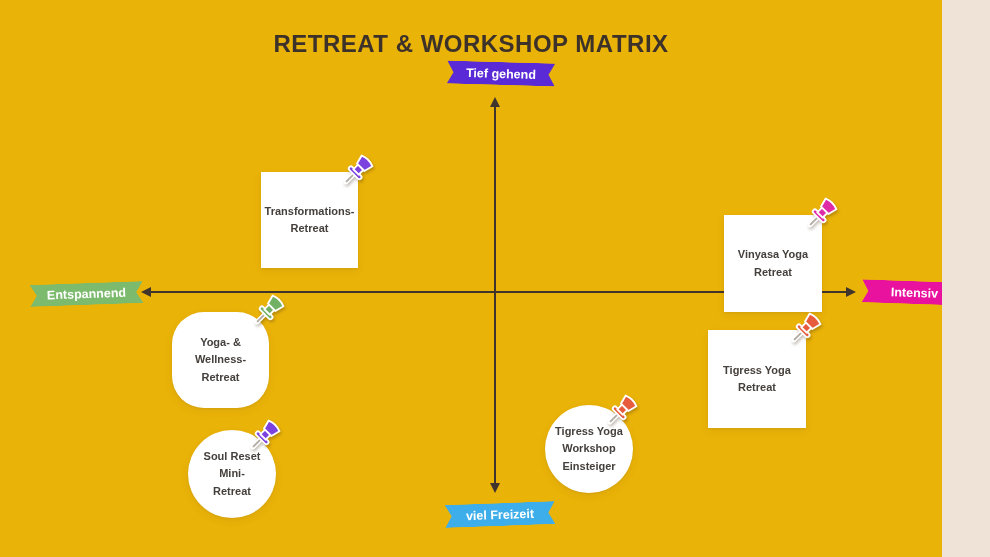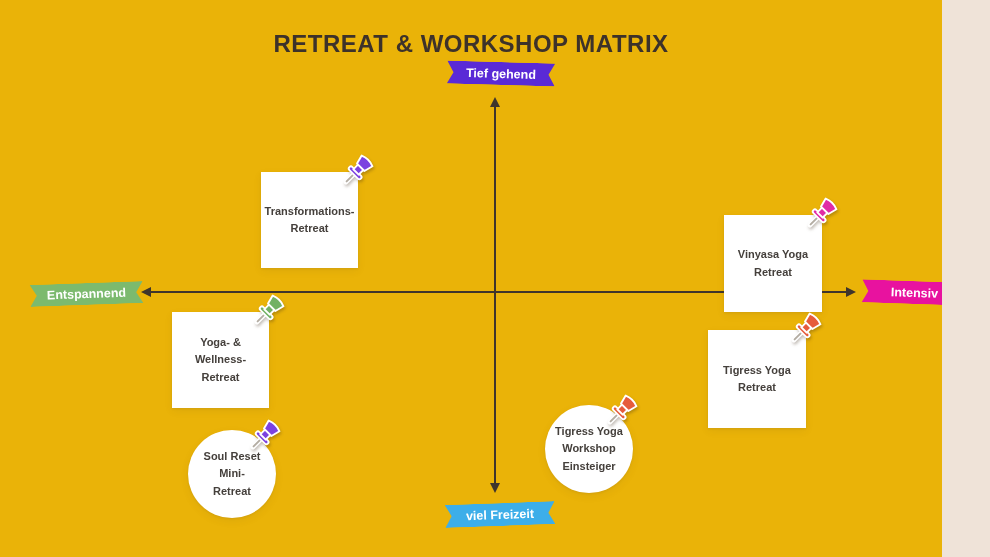--- a/index.html
+++ b/index.html
@@ -68,21 +68,21 @@
     font-size: 11px;
     font-weight: 700;
     line-height: 1.55;
     color: #45403c;
     white-space: pre-line;
     padding: 4px;
   }
 
   .note--transformations { left: 261px; top: 172px; width: 97px; height: 96px; }
   .note--vinyasa         { left: 724px; top: 186px; width: 98px; height: 97px; margin-top: 29px; }
-  .note--yogawellness    { left: 172px; top: 312px; width: 97px; height: 96px; }
+  .note--yogawellness    { left: 172px; top: 312px; width: 97px; height: 96px; border-radius: 32px; }
   .note--soulreset       { left: 188px; top: 430px; width: 88px; height: 88px; }
   .note--tigressworkshop { left: 545px; top: 405px; width: 88px; height: 88px; }
   .note--tigressretreat  { left: 708px; top: 330px; width: 98px; height: 98px; }
 
   
   .pin {
     position: absolute;
     width: 38px; height: 38px;
     top: -19px; right: -17px;
     filter: drop-shadow(1px 2px 1.5px rgba(60,40,20,0.30));

